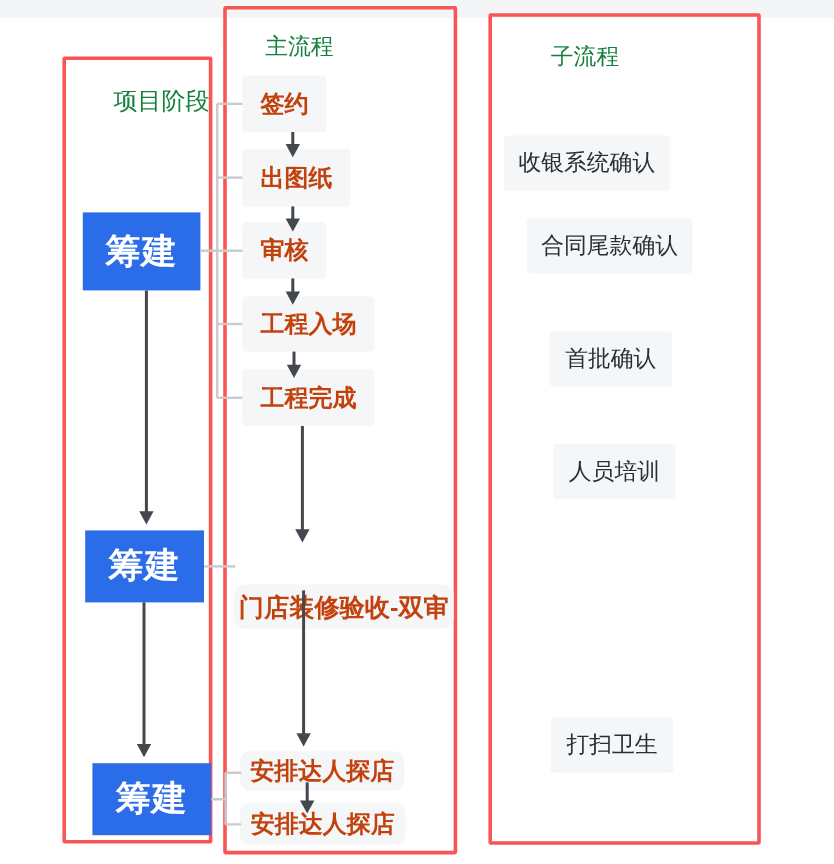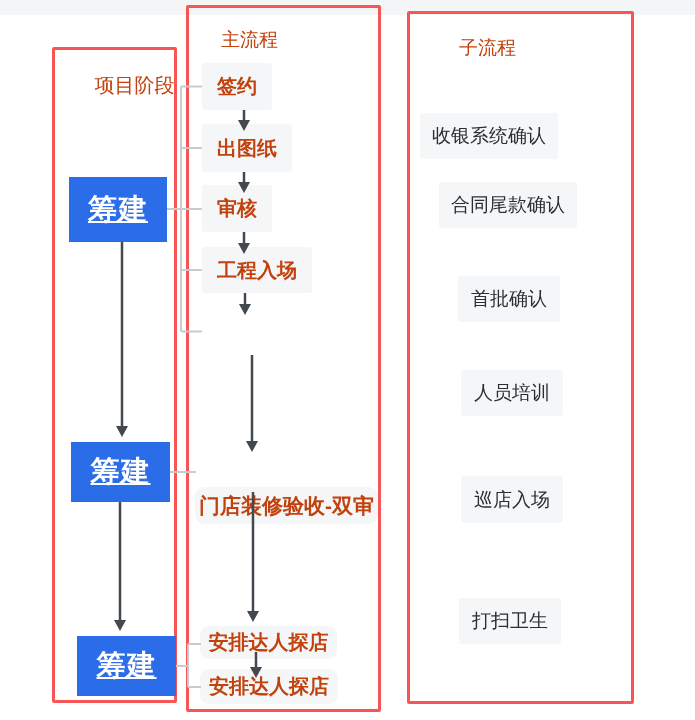--- a/index.html
+++ b/index.html
@@ -5,27 +5,27 @@
   html,body{margin:0;padding:0;background:#ffffff;}
   .screen{
     position:relative;width:695px;height:720px;overflow:hidden;background:#ffffff;
     font-family:"Liberation Sans","DejaVu Sans",sans-serif;
   }
   .top-bar{position:absolute;left:0;top:0;width:695px;height:15px;background:#f4f5f7;}
   .frame{position:absolute;border:3px solid #f85656;border-radius:2px;background:transparent;box-sizing:border-box;}
   .frame-left{left:52px;top:47px;width:125px;height:656px;}
   .frame-mid{left:186px;top:5px;width:195px;height:707px;}
   .frame-right{left:407px;top:11px;width:227px;height:693px;}
-  .frame-title{position:absolute;color:#c2410c;font-size:19px;line-height:22px;white-space:nowrap;}
+  .frame-title{position:absolute;color:#15803d;font-size:19px;line-height:22px;white-space:nowrap;}
   .title-left{left:52px;top:74px;width:125px;text-align:center;font-size:20px;padding-left:20px;}
   .title-mid{left:221px;top:29px;}
   .title-right{left:459px;top:37px;}
   .stage-node{
     position:absolute;background:#2b6ce8;color:#ffffff;font-size:29px;font-weight:700;
-    display:flex;align-items:center;justify-content:center;letter-spacing:1px;box-sizing:border-box;text-decoration:underline;
+    display:flex;align-items:center;justify-content:center;letter-spacing:1px;box-sizing:border-box;
   }
   .flow-step{
     position:absolute;background:#f5f6f7;color:#c2410c;font-size:20px;font-weight:700;
     display:flex;align-items:center;justify-content:center;white-space:nowrap;
     border-radius:3px;box-sizing:border-box;
   }
   .flow-step.rounded{border-radius:9px;}
   .flow-step.wide{font-size:21px;}
   .sub-item{
     position:absolute;background:#f5f6f7;color:#2b2e33;font-size:19px;font-weight:400;
@@ -53,29 +53,29 @@
   <div class="frame-title title-right">子流程</div>
 
   <div class="stage-node" style="left:69px;top:177px;width:98px;height:65px;">筹建</div>
   <div class="stage-node" style="left:71px;top:442px;width:99px;height:60px;">筹建</div>
   <div class="stage-node" style="left:77px;top:636px;width:99px;height:60px;">筹建</div>
 
   <div class="flow-step" style="left:202px;top:63px;width:70px;height:47px;">签约</div>
   <div class="flow-step" style="left:202px;top:124px;width:90px;height:48px;">出图纸</div>
   <div class="flow-step" style="left:202px;top:185px;width:70px;height:47px;">审核</div>
   <div class="flow-step" style="left:202px;top:247px;width:110px;height:46px;">工程入场</div>
+  <div class="flow-step" style="left:202px;top:308px;width:110px;height:47px;">工程完成</div>
   <div class="flow-step rounded wide" style="left:195px;top:455px;width:183px;height:37px;margin-top:32px;">门店装修验收-双审</div>
   <div class="flow-step rounded" style="left:200px;top:626px;width:137px;height:33px;">安排达人探店</div>
   <div class="flow-step rounded" style="left:200px;top:669px;width:138px;height:35px;">安排达人探店</div>
 
   <div class="sub-item" style="left:420px;top:113px;width:138px;height:46px;">收银系统确认</div>
   <div class="sub-item" style="left:439px;top:182px;width:138px;height:46px;">合同尾款确认</div>
   <div class="sub-item" style="left:458px;top:276px;width:102px;height:46px;">首批确认</div>
   <div class="sub-item" style="left:461px;top:370px;width:102px;height:46px;text-align:right;">人员培训</div>
-  <div class="sub-item" style="left:461px;top:476px;width:102px;height:47px;">巡店入场</div>
   <div class="sub-item" style="left:459px;top:598px;width:102px;height:46px;">打扫卫生</div>
 
   <svg class="overlay" viewBox="0 0 695 720">
 
     <path class="conn" d="M167 209 H202"></path>
     <path class="conn" d="M181 86.5 V331.5"></path>
     <path class="conn" d="M181 86.5 H202"></path>
     <path class="conn" d="M181 148 H202"></path>
     <path class="conn" d="M181 270 H202"></path>
     <path class="conn" d="M181 331.5 H202"></path>

